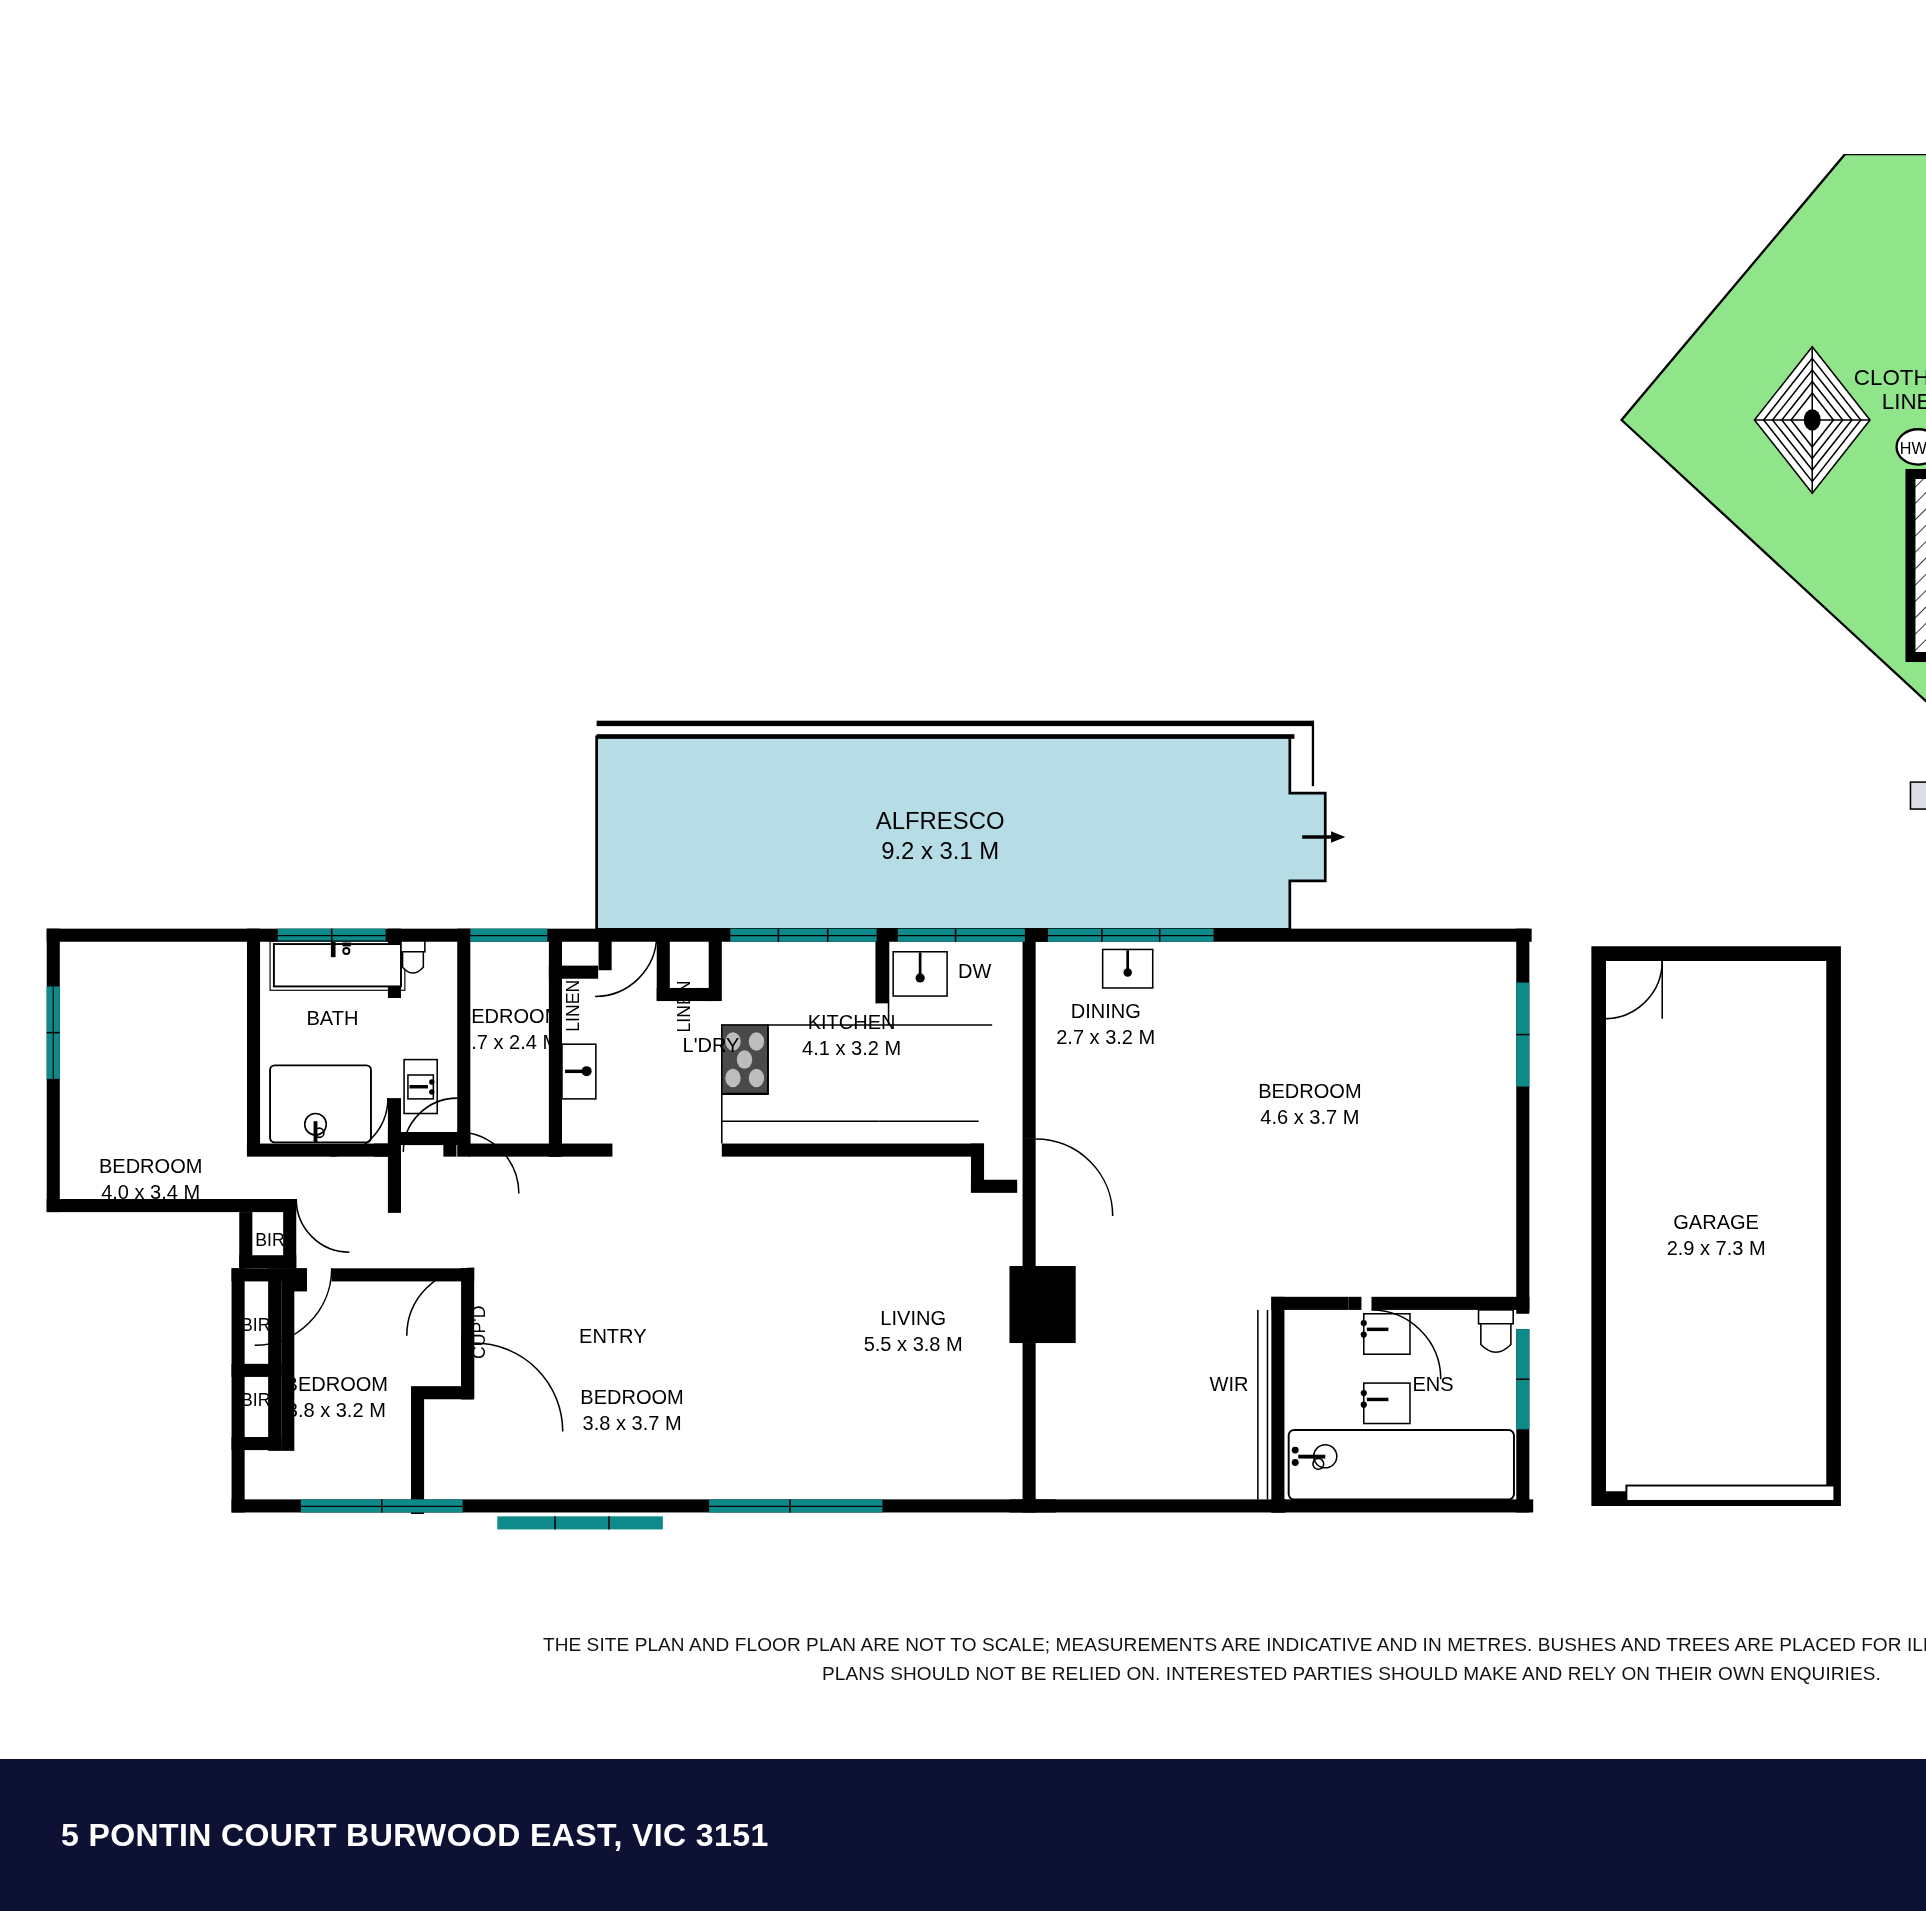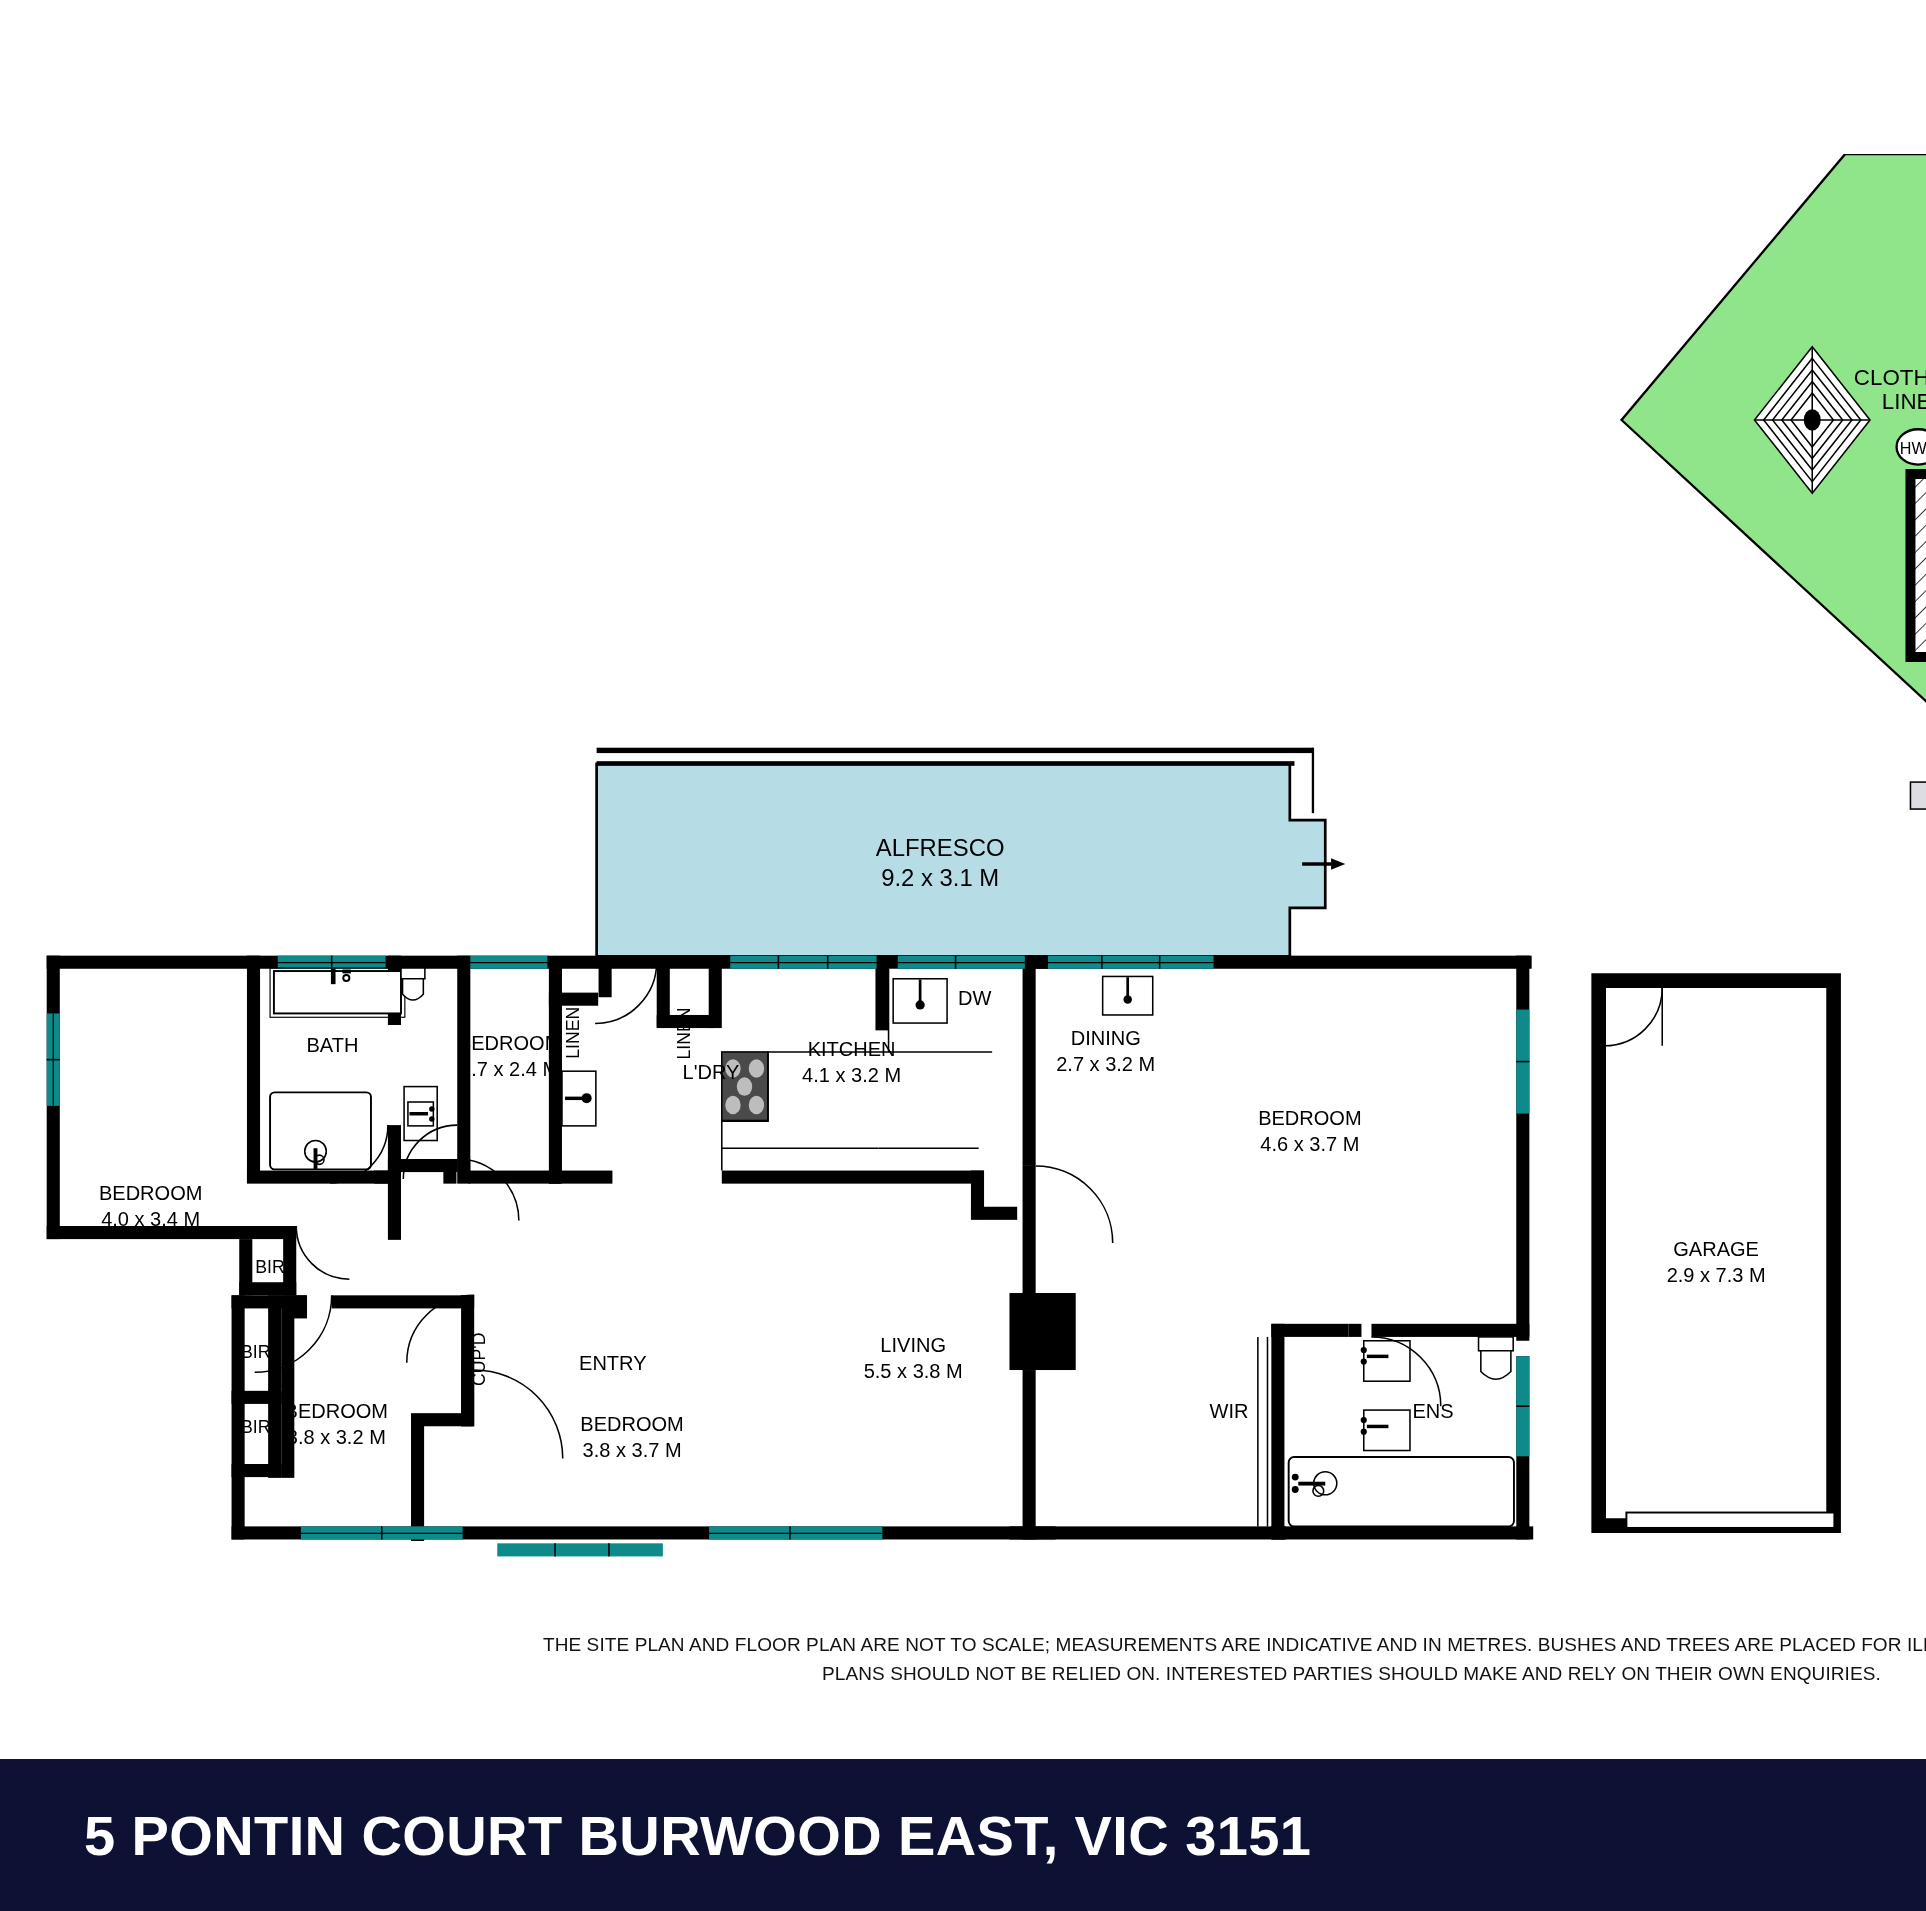--- a/index.html
+++ b/index.html
@@ -9,36 +9,36 @@
     font-family:"Liberation Sans", sans-serif; color:#000;
   }
   #stage { position:absolute; inset:0; }
 
   
   #titlebar {
     position:absolute; left:0; bottom:0; width:2703px; height:152px;
     background:#0d1133;
   }
   #titletext {
-    position:absolute; left:84px; top:50%; transform:translateY(-50%);
-    color:#ffffff; font-size:56px; font-weight:bold; letter-spacing:0.4px;
+    position:absolute; left:61px; top:50%; transform:translateY(-50%);
+    color:#ffffff; font-size:32px; font-weight:bold; letter-spacing:0.4px;
     font-family:"Liberation Sans", sans-serif;
   }
 
   
   #disclaimer {
     position:absolute; left:0; top:1630px; width:2703px; text-align:center;
     font-size:19px; line-height:1.55; color:#111; letter-spacing:0.1px;
   }
 
   
   #siteplan { position:absolute; left:1610px; top:154px; width:1094px; height:948px; }
 
   
-  #floorplan { position:absolute; left:0px; top:740px; width:1888px; height:905px; }
+  #floorplan { position:absolute; left:0px; top:713px; width:1888px; height:905px; }
 </style>
 </head>
 <body>
 
 <div id="stage">
 
   <div id="siteplan">
     <svg width="1094" height="948" viewBox="0 0 2840 2460">
       <defs>
         <pattern id="reshatch" width="30" height="30" patternUnits="userSpaceOnUse" patternTransform="rotate(45)">

